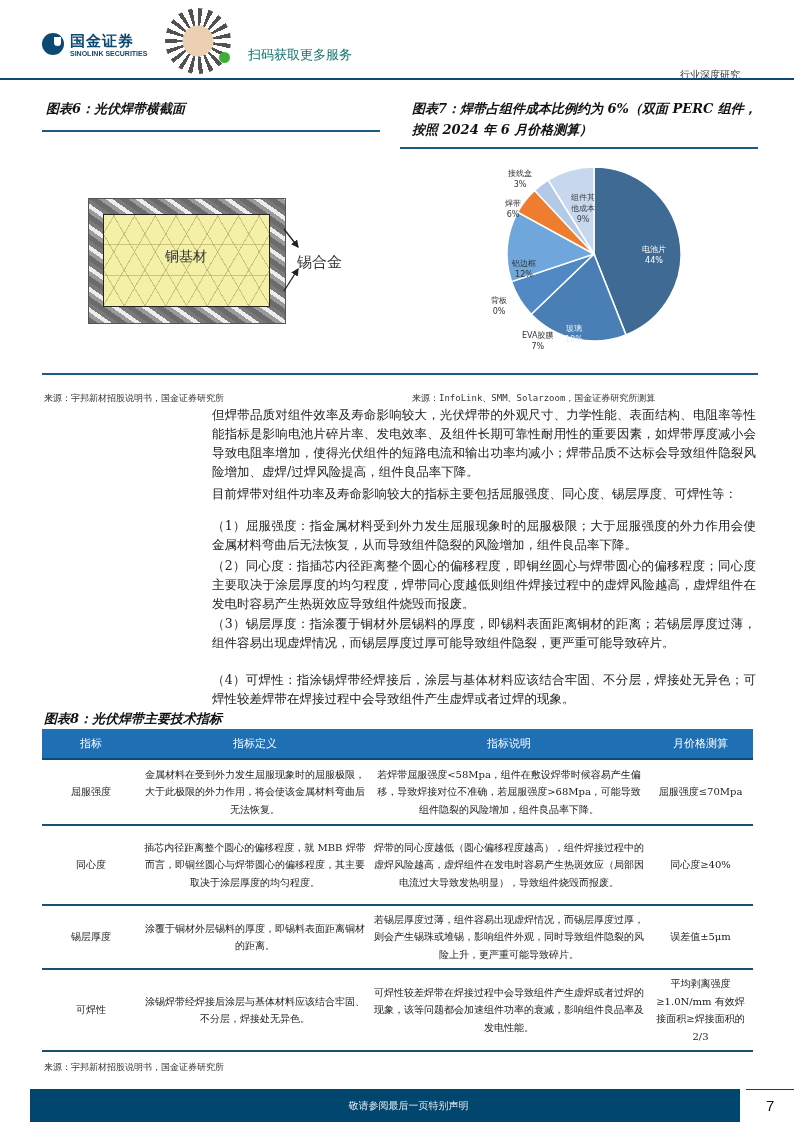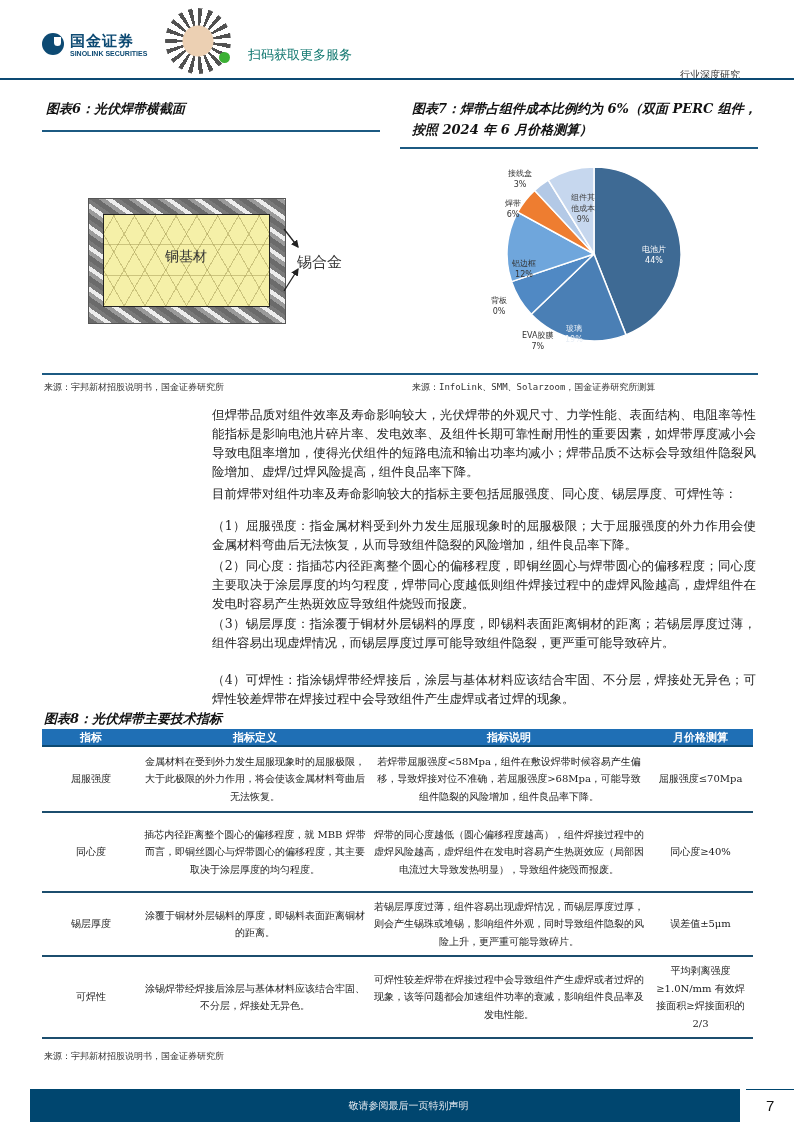--- a/index.html
+++ b/index.html
@@ -18,21 +18,21 @@
           repeating-conic-gradient(#333 0 8deg, #fff 8deg 19deg);
         opacity: .85; }
   .qr-badge { left: 219px; top: 52px; width: 11px; height: 11px; border-radius: 50%; background: #3cb035; }
   .scan-text { left: 248px; top: 46px; font-family: "DejaVu Sans", sans-serif; font-size: 13px; color: #0f766e; }
   .section-tag { left: 680px; top: 58px; font-size: 10px; color: #333; margin-top: 10px; }
   .hdr-rule { left: 0; top: 78px; width: 794px; height: 2px; background: #0d4a73; }
 
   
   .fig-title { font-size: 13px; font-weight: bold; font-style: italic; color: #111; line-height: 22px; }
   .fig-rule { height: 2px; background: #1c5a82; }
-  .src { font-size: 9px; color: #333; font-family: "DejaVu Sans Mono", monospace; }
+  .src { font-size: 9px; color: #333; font-family: "DejaVu Sans Mono", monospace; margin-top: 11px; }
 
   
   .xs-outer { left: 88px; top: 198px; width: 198px; height: 126px; border: 1px solid #555;
       background:
         repeating-linear-gradient(35deg, #6b6b6b 0 5px, #9a9a9a 5px 9px, #ededed 9px 13px, #7a7a7a 13px 17px); }
   .xs-inner { left: 103px; top: 214px; width: 167px; height: 93px; border: 1.5px solid #222; background: #f5f0a8;
       background-image:
         repeating-linear-gradient(60deg, transparent 0 17px, rgba(170,160,90,.55) 17px 18px),
         repeating-linear-gradient(-60deg, transparent 0 17px, rgba(170,160,90,.55) 17px 18px),
         repeating-linear-gradient(0deg, transparent 0 30px, rgba(170,160,90,.55) 30px 31px); }
@@ -41,21 +41,21 @@
 
   
   .pie { left: 507px; top: 167px; width: 174px; height: 174px; }
   .pie-lbl { font-family: "DejaVu Sans", sans-serif; font-size: 8px; text-align: center; line-height: 11px; }
 
   
   .para { left: 212px; width: 544px; font-size: 12.5px; line-height: 19px; color: #222; text-align: justify; }
 
   
   .tbl { left: 42px; top: 729px; width: 711px; border-collapse: collapse; font-size: 10px; }
-  .tbl th { background: #1f6fb5; color: #fff; height: 17px; font-weight: bold; font-size: 11px; border-bottom: 2px solid #0d4a73; }
+  .tbl th { background: #1f6fb5; color: #fff; height: 30px; font-weight: normal; font-size: 11px; border-bottom: 2px solid #0d4a73; }
   .tbl td { border-bottom: 2px solid #1c4e6e; text-align: center; vertical-align: middle; line-height: 17.5px; padding: 3px 4px; color: #222; }
   .tbl td.c1 { width: 98px; }
   .tbl td.c2 { width: 230px; }
   .tbl td.c3 { width: 278px; }
   .tbl td.c4 { width: 105px; }
 
   
   .footer-bar { left: 30px; top: 1089px; width: 710px; height: 33px; background: #00466f; }
   .footer-text { left: 30px; top: 1099px; width: 710px; text-align: center; color: #e4eaf0; font-size: 10px; padding-left: 47px; }
   .page-num { left: 766px; top: 1097px; font-family: "Liberation Sans", sans-serif; font-size: 15px; color: #111; }

